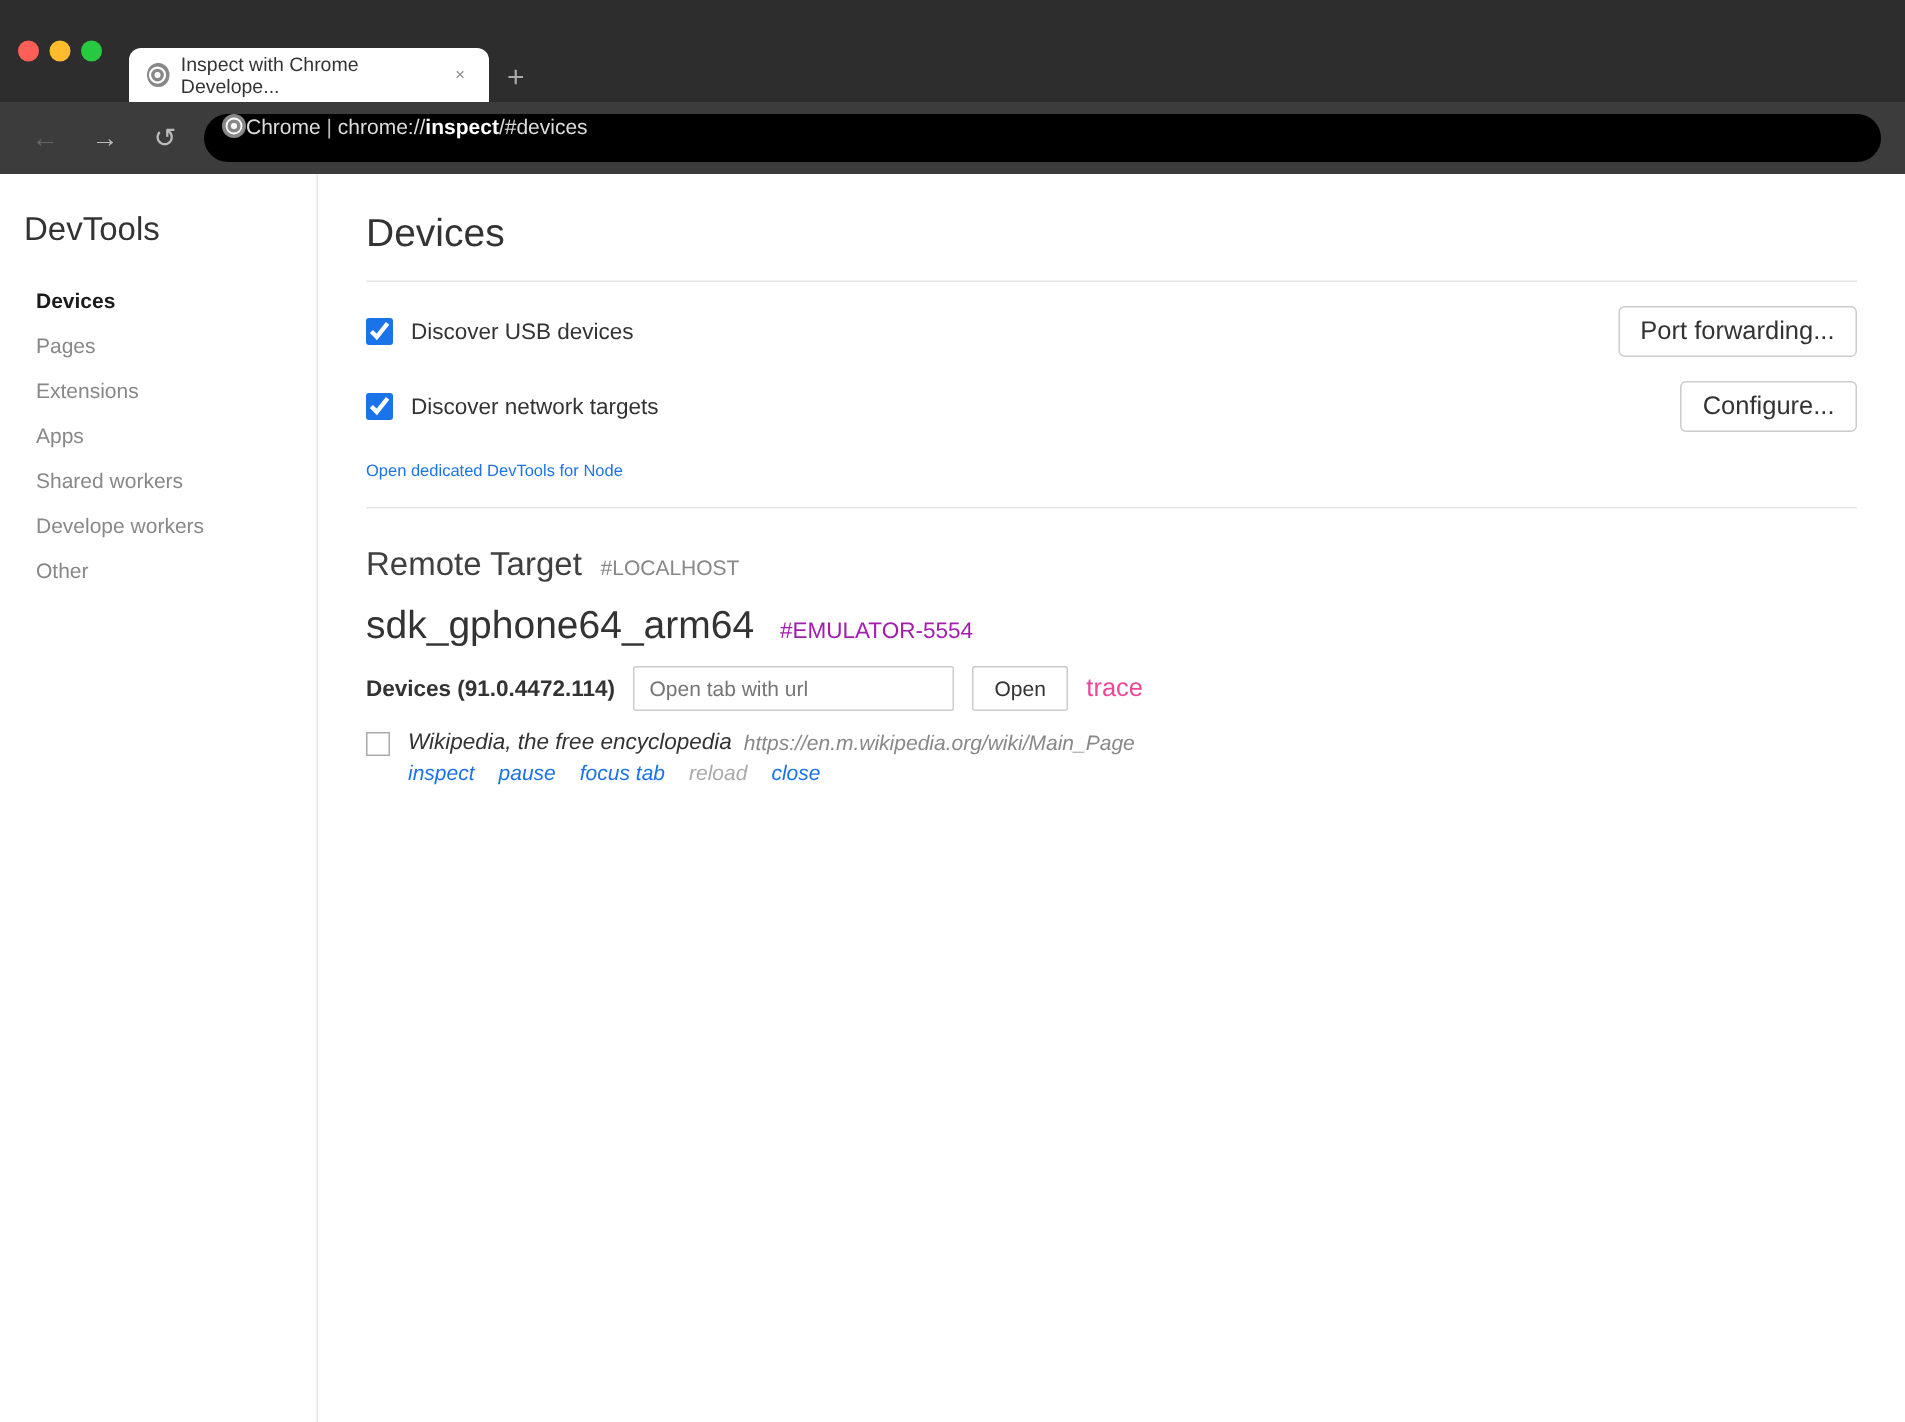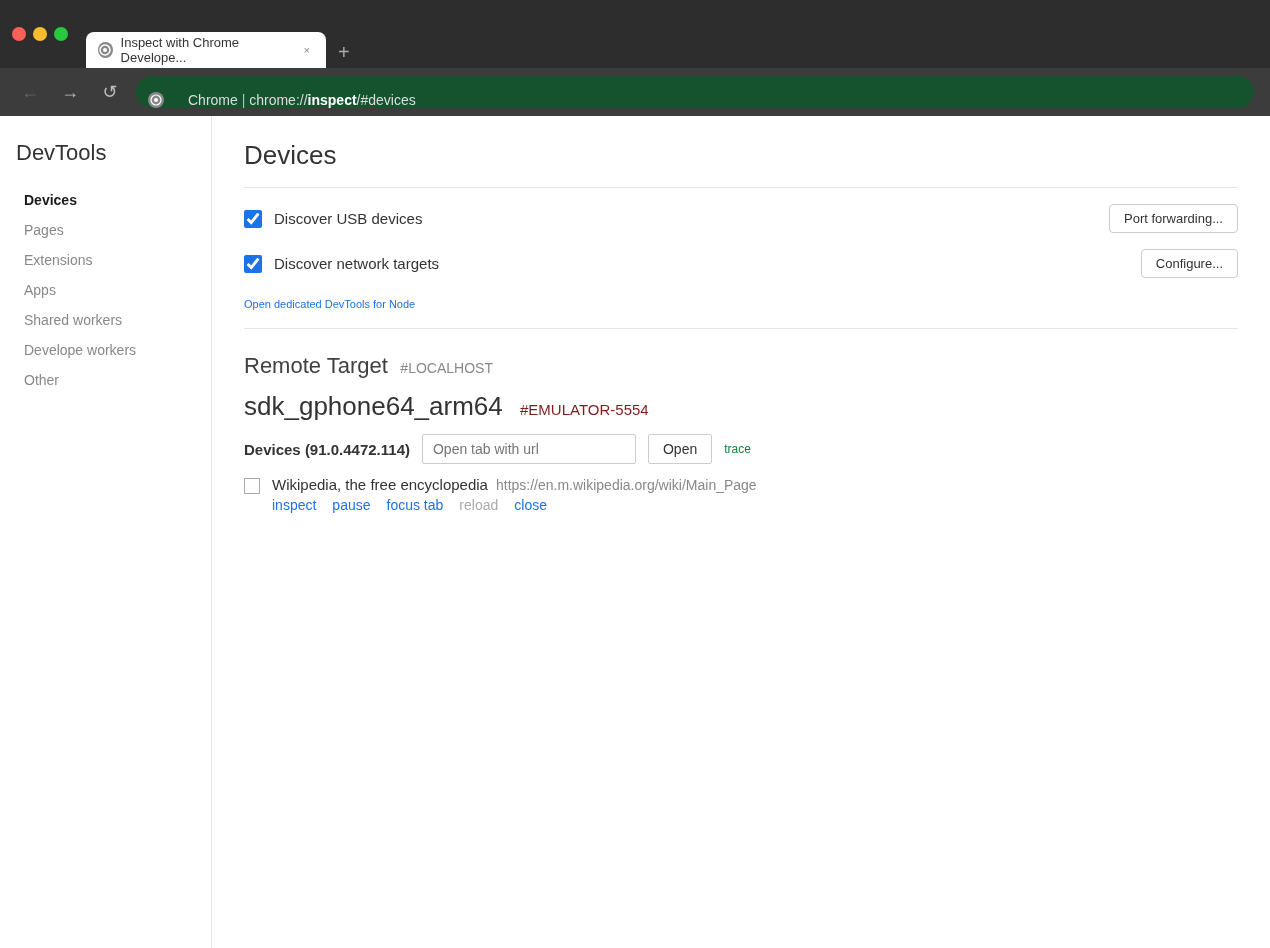--- a/index.html
+++ b/index.html
@@ -88,28 +88,28 @@
       cursor: pointer;
       width: 28px;
       height: 28px;
       display: flex;
       align-items: center;
       justify-content: center;
       border-radius: 50%;
     }
     .nav-btn.disabled { color: #666; cursor: default; }
     .address-box {
-      background: #14532d;
+      background: #000000;
       border-radius: 20px;
       height: 32px;
       display: flex;
-      align-items: flex-end;
+      align-items: flex-start;
       padding: 0 12px;
       flex: 1;
-      gap: 24px;
+      gap: 0;
       color: #fff;
       font-size: 14px;
     }
     .address-icon {
       width: 16px;
       height: 16px;
       border-radius: 50%;
       background: #888;
       display: flex;
       align-items: center;
@@ -191,21 +191,21 @@
     .option-label {
       font-size: 15px;
       color: #333;
       flex: 1;
     }
     .option-btn {
       background: #fff;
       border: 1px solid #ccc;
       border-radius: 4px;
       padding: 6px 14px;
-      font-size: 13px;
+      font-size: 17px;
       color: #333;
       cursor: pointer;
     }
 
     
     .devtools-link {
       color: #1a73e8;
       text-decoration: none;
       font-size: 11px;
     }
@@ -230,21 +230,21 @@
     }
 
     .device-name {
       font-size: 26px;
       font-weight: 400;
       color: #333;
       margin-bottom: 12px;
     }
     .device-hash {
       font-size: 15px;
-      color: #7f1d1d;
+      color: #a21caf;
       margin-left: 10px;
     }
 
     .chrome-row {
       display: flex;
       align-items: center;
       gap: 12px;
       margin-bottom: 12px;
     }
     .chrome-label {
@@ -264,31 +264,32 @@
     .open-btn {
       background: #fff;
       border: 1px solid #ccc;
       border-radius: 2px;
       padding: 6px 14px;
       font-size: 14px;
       color: #333;
       cursor: pointer;
     }
     .trace-link {
-      color: #15803d;
+      color: #ec4899;
       text-decoration: none;
-      font-size: 12px;
+      font-size: 17px;
     }
 
     
     .tab-item {
       display: flex;
       align-items: flex-start;
       gap: 12px;
       margin-top: 8px;
+      font-style: italic;
     }
     .tab-checkbox {
       width: 16px;
       height: 16px;
       border: 1px solid #aaa;
       margin-top: 2px;
       flex-shrink: 0;
     }
     .tab-info {
       flex: 1;

